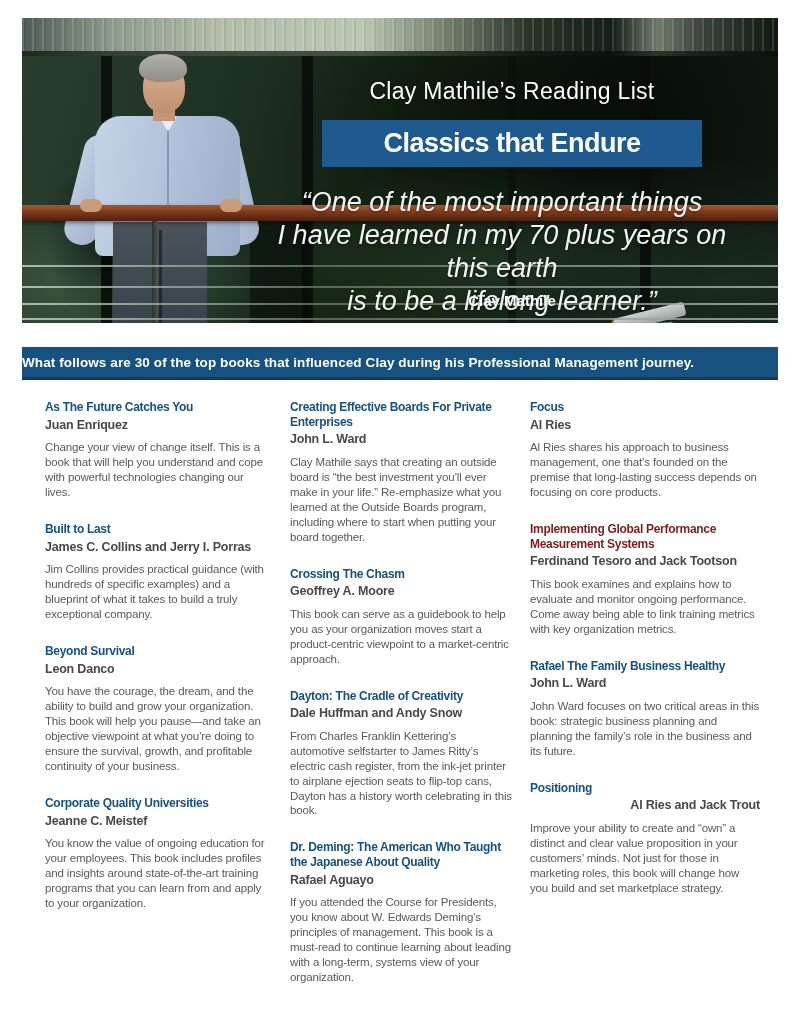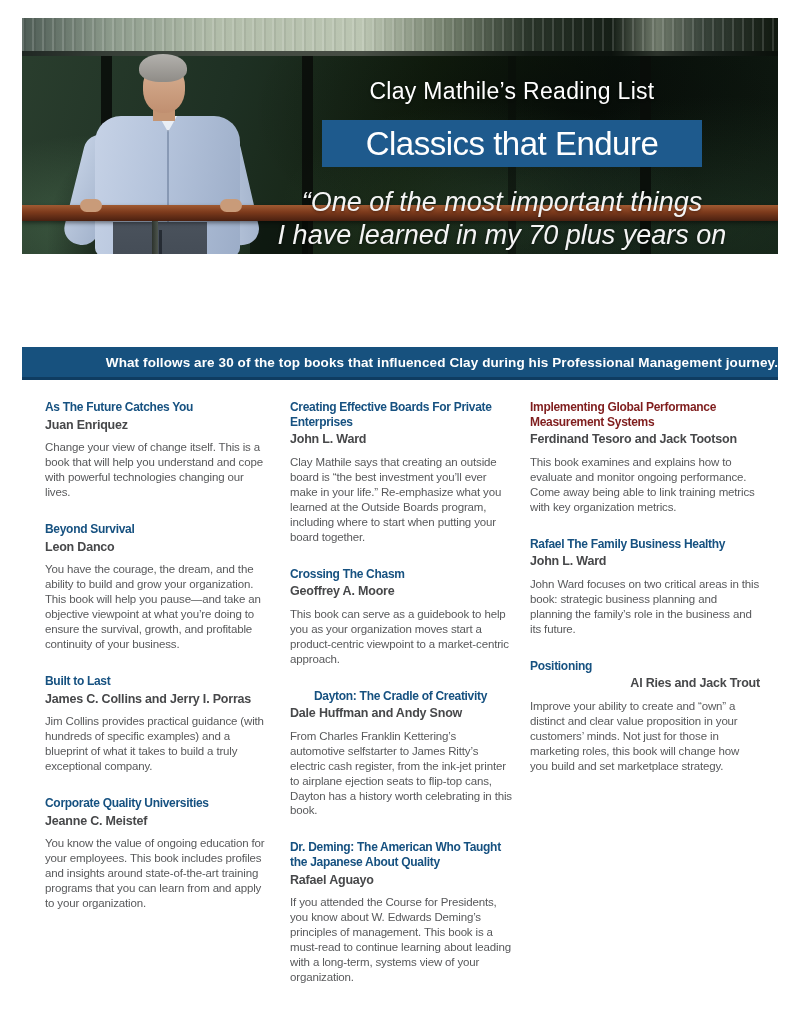--- a/index.html
+++ b/index.html
@@ -1,21 +1,21 @@
 <!DOCTYPE html>
 <html><head>
 <meta charset="utf-8">
 <style>
   * { margin:0; padding:0; box-sizing:border-box; }
   html,body { width:800px; height:1035px; background:#ffffff; overflow:hidden;
     font-family:"Liberation Sans", sans-serif; }
   .page { position:relative; width:800px; height:1035px; background:#fff; }
 
   
-  .hero { position:absolute; left:22px; top:18px; width:756px; height:236px; overflow:hidden; }
+  .hero { position:absolute; left:22px; top:18px; width:756px; height:305px; overflow:hidden; }
   .glass { position:absolute; inset:0;
     background:
       radial-gradient(240px 130px at 10% 88%, rgba(96,138,100,.40), transparent 70%),
       radial-gradient(300px 150px at 62% 80%, rgba(74,116,82,.28), transparent 70%),
       radial-gradient(340px 180px at 92% 88%, rgba(52,88,60,.30), transparent 72%),
       radial-gradient(420px 220px at 72% 40%, rgba(3,7,4,.55), transparent 75%),
       linear-gradient(105deg,#2a3e2e 0%, #1e3023 28%, #13200f 52%, #0b130d 74%, #101b12 100%);
   }
   .band-top { position:absolute; left:0; top:0; width:100%; height:38px;
     border-bottom:5px solid rgba(8,12,9,.65);
@@ -75,31 +75,31 @@
   .chair-body { position:absolute; left:22px; top:16px; width:52px; height:18px; border-radius:3px;
     background:#6f7577; transform:rotate(-6deg); }
   .chair-leg { position:absolute; left:8px; top:10px; width:9px; height:28px; border-radius:3px;
     background:#cf7a2d; transform:rotate(24deg); }
 
   
   .kicker { position:absolute; left:300px; top:60px; width:380px; text-align:center; z-index:5;
     color:#ffffff; font-size:23px; letter-spacing:.3px; text-shadow:0 1px 3px rgba(0,0,0,.35); }
   .title-band { position:absolute; left:300px; top:102px; width:380px; height:47px; z-index:5;
     display:flex; align-items:center; justify-content:center; }
-  .title-band span { color:#fff; font-weight:normal; font-size:33px; letter-spacing:-.5px; }
+  .title-band span { color:#fff; font-weight:bold; font-size:27px; letter-spacing:-.5px; }
   .quote { position:absolute; left:248px; top:168px; width:464px; text-align:center; z-index:5;
     color:#f4f4f4; font-style:italic; font-size:27px; line-height:33px;
     text-shadow:0 1px 3px rgba(0,0,0,.4); }
   .attribution { position:absolute; left:300px; top:274px; width:380px; text-align:center;
     z-index:5; color:#fff; font-size:15px; font-weight:bold;
     text-shadow:0 1px 3px rgba(0,0,0,.4); }
 
   
   .intro-banner { position:absolute; left:22px; top:347px; width:756px; height:33px;
-    border-bottom:3px solid #0f3c61; display:flex; align-items:center; justify-content:flex-end; }
+    border-bottom:3px solid #0f3c61; display:flex; align-items:center; justify-content:flex-start; }
   .intro-banner span { color:#fff; font-weight:bold; font-size:13.5px; letter-spacing:.1px; }
 
   
   .content { position:absolute; left:0; top:400px; width:800px; }
   .cols { display:grid; grid-template-columns:227px 222px 230px; column-gap:18px;
     margin-left:45px; }
   .entry + .entry { margin-top:22px; }
   .book-title { font-size:12px; font-weight:bold; line-height:1.22; letter-spacing:-.3px;
     margin-bottom:3px; }
   .book-author { font-size:12.5px; font-weight:bold; color:#47484a; line-height:1.25;
@@ -166,61 +166,66 @@
   <div class="content">
     <div class="cols">
 
       <div class="col">
         <div class="entry">
           <div class="book-title" style="color: rgb(22, 81, 128);">As The Future Catches You</div>
           <div class="book-author" style="color: rgb(71, 72, 74);">Juan Enriquez</div>
           <div class="book-desc" style="color: rgb(88, 89, 91);">Change your view of change itself. This is a book that will help you understand and cope with powerful technologies changing our lives.</div>
         </div>
         <div class="entry">
+          <div class="book-title" style="color: rgb(22, 81, 128);">Built to Last</div>
+          <div class="book-author" style="color: rgb(71, 72, 74);">James C. Collins and Jerry I. Porras</div>
+          <div class="book-desc" style="color: rgb(88, 89, 91);">Jim Collins provides practical guidance (with hundreds of specific examples) and a blueprint of what it takes to build a truly exceptional company.</div>
+        </div>
+        <div class="entry">
           <div class="book-title" style="color: rgb(22, 81, 128);">Beyond Survival</div>
           <div class="book-author" style="color: rgb(71, 72, 74);">Leon Danco</div>
           <div class="book-desc" style="color: rgb(88, 89, 91);">You have the courage, the dream, and the ability to build and grow your organization. This book will help you pause—and take an objective viewpoint at what you’re doing to ensure the survival, growth, and profitable continuity of your business.</div>
         </div>
         <div class="entry">
-          <div class="book-title" style="color: rgb(22, 81, 128);">Built to Last</div>
-          <div class="book-author" style="color: rgb(71, 72, 74);">James C. Collins and Jerry I. Porras</div>
-          <div class="book-desc" style="color: rgb(88, 89, 91);">Jim Collins provides practical guidance (with hundreds of specific examples) and a blueprint of what it takes to build a truly exceptional company.</div>
-        </div>
-        <div class="entry">
           <div class="book-title" style="color: rgb(22, 81, 128);">Corporate Quality Universities</div>
           <div class="book-author" style="color: rgb(71, 72, 74);">Jeanne C. Meistef</div>
           <div class="book-desc" style="color: rgb(88, 89, 91);">You know the value of ongoing education for your employees. This book includes profiles and insights around state-of-the-art training programs that you can learn from and apply to your organization.</div>
         </div>
       </div>
 
       <div class="col">
         <div class="entry">
           <div class="book-title" style="color: rgb(22, 81, 128);">Creating Effective Boards For Private Enterprises</div>
           <div class="book-author" style="color: rgb(71, 72, 74);">John L. Ward</div>
           <div class="book-desc" style="color: rgb(88, 89, 91);">Clay Mathile says that creating an outside board is “the best investment you’ll ever make in your life.” Re-emphasize what you learned at the Outside Boards program, including where to start when putting your board together.</div>
         </div>
         <div class="entry">
           <div class="book-title" style="color: rgb(22, 81, 128);">Crossing The Chasm</div>
           <div class="book-author" style="color: rgb(71, 72, 74);">Geoffrey A. Moore</div>
           <div class="book-desc" style="color: rgb(88, 89, 91);">This book can serve as a guidebook to help you as your organization moves start a product-centric viewpoint to a market-centric approach.</div>
         </div>
         <div class="entry">
-          <div class="book-title" style="color: rgb(22, 81, 128); margin-left: 24px;">Dayton: The Cradle of Creativity</div>
+          <div class="book-title" style="color: rgb(22, 81, 128);">Dayton: The Cradle of Creativity</div>
           <div class="book-author" style="color: rgb(71, 72, 74);">Dale Huffman and Andy Snow</div>
           <div class="book-desc" style="color: rgb(88, 89, 91);">From Charles Franklin Kettering’s automotive selfstarter to James Ritty’s electric cash register, from the ink-jet printer to airplane ejection seats to flip-top cans, Dayton has a history worth celebrating in this book.</div>
         </div>
         <div class="entry">
           <div class="book-title" style="color: rgb(22, 81, 128);">Dr. Deming: The American Who Taught the Japanese About Quality</div>
           <div class="book-author" style="color: rgb(71, 72, 74);">Rafael Aguayo</div>
           <div class="book-desc" style="color: rgb(88, 89, 91);">If you attended the Course for Presidents, you know about W. Edwards Deming’s principles of management. This book is a must-read to continue learning about leading with a long-term, systems view of your organization.</div>
         </div>
       </div>
 
       <div class="col">
         <div class="entry">
+          <div class="book-title" style="color: rgb(22, 81, 128);">Focus</div>
+          <div class="book-author" style="color: rgb(71, 72, 74);">Al Ries</div>
+          <div class="book-desc" style="color: rgb(88, 89, 91);">Al Ries shares his approach to business management, one that’s founded on the premise that long-lasting success depends on focusing on core products.</div>
+        </div>
+        <div class="entry">
           <div class="book-title" style="color: #7f1d1d;">Implementing Global Performance Measurement Systems</div>
           <div class="book-author" style="color: rgb(71, 72, 74);">Ferdinand Tesoro and Jack Tootson</div>
           <div class="book-desc" style="color: rgb(88, 89, 91);">This book examines and explains how to evaluate and monitor ongoing performance. Come away being able to link training metrics with key organization metrics.</div>
         </div>
         <div class="entry">
           <div class="book-title" style="color: rgb(22, 81, 128);">Rafael The Family Business Healthy</div>
           <div class="book-author" style="color: rgb(71, 72, 74);">John L. Ward</div>
           <div class="book-desc" style="color: rgb(88, 89, 91);">John Ward focuses on two critical areas in this book: strategic business planning and planning the family’s role in the business and its future.</div>
         </div>
         <div class="entry">

